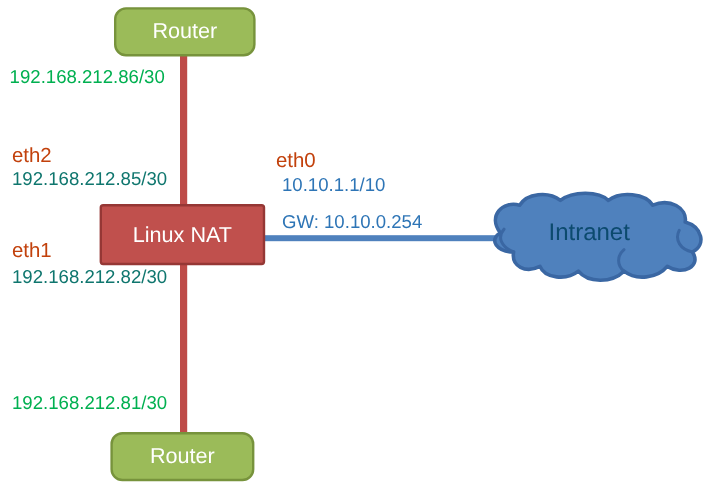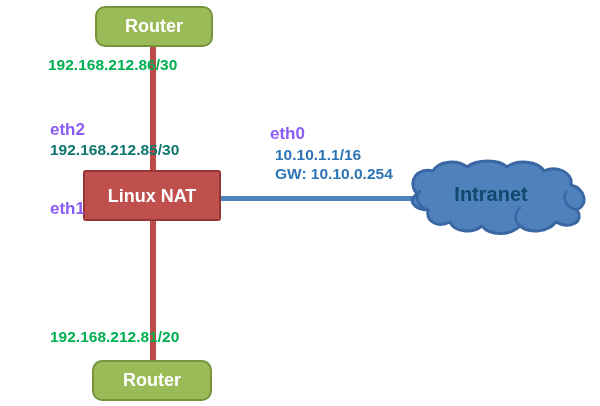--- a/index.html
+++ b/index.html
@@ -1,18 +1,18 @@
 <!DOCTYPE html>
 <html><head>
 <meta charset="utf-8">
 <style>
   html,body { margin:0; padding:0; background:#fff; }
   .stage {
     position:relative; width:600px; height:406px; background:#ffffff;
-    font-family:"Liberation Sans", sans-serif; overflow:hidden;font-weight:bold;
+    font-family:"Liberation Sans", sans-serif; overflow:hidden;
   }
   
   .link { position:absolute; }
   .link.red { background:#be4b48; }
   .link.blue { background:#4f81bd; }
   #link-top    { left:150px; top:46px;  width:6px;  height:126px; }
   #link-bottom { left:150px; top:220px; width:6px;  height:142px; }
   #link-intranet { left:220px; top:196px; width:202px; height:5px; }
 
   
@@ -26,31 +26,31 @@
   }
   #router-top { left:95px; top:6px; }
   #router-bottom { left:92px; top:360px; width:116px; }
   #nat-server {
     left:83px; top:170px; width:134px; height:47px;
     background:#c0504d; border:2.5px solid #953735; border-radius:3px;
     font-size:18px; line-height:24px; flex-direction:row;
   }
 
   
-  .label { position:absolute; white-space:nowrap; font-size:15.5px;margin-left:40px; }
+  .label { position:absolute; white-space:nowrap; font-size:15.5px; }
   .label.green { color:#00b050; }
   .label.red   { color:#0f766e; }
   .label.blue  { color:#2e75b6; }
-  .label.iface { color:#8b5cf6; font-size:17px; }
+  .label.iface { color:#c2410c; font-size:17px; }
   #ip-top     { left:8px;   top:56px;  }
   #eth2-name  { left:10px;  top:120px; }
   #eth2-ip    { left:10px;  top:141px; }
   #eth0-name  { left:230px; top:124px;text-align:center; }
   #eth0-ip    { left:235px; top:146px; }
-  #eth0-gw    { left:235px; top:165px; }
+  #eth0-gw    { left:235px; top:177px; }
   #eth1-name  { left:10px;  top:199px; }
   #eth1-ip    { left:10px;  top:223px; }
   #ip-bottom  { left:10px;  top:328px; }
 
   
   #cloud-wrap { position:absolute; left:399px; top:158px; width:198px; height:80px; }
   #cloud-wrap svg { display:block; width:198px; height:80px; }
   #cloud-label {
     position:absolute; left:0; top:0; width:198px; height:80px;
     display:flex; align-items:center; justify-content:center;
@@ -89,20 +89,21 @@
     </svg>
     <div id="cloud-label">Intranet</div>
   </div>
 
   <div class="label green" id="ip-top">192.168.212.86/30</div>
 
   <div class="label iface" id="eth2-name">eth2</div>
   <div class="label red" id="eth2-ip">192.168.212.85/30</div>
 
   <div class="label iface" id="eth0-name">eth0</div>
-  <div class="label blue" id="eth0-ip">10.10.1.1/16</div>
+  <div class="label blue" id="eth0-ip">10.10.1.1/10</div>
   <div class="label blue" id="eth0-gw">GW: 10.10.0.254</div>
 
   <div class="label iface" id="eth1-name">eth1</div>
+  <div class="label red" id="eth1-ip">192.168.212.82/30</div>
 
-  <div class="label green" id="ip-bottom">192.168.212.81/20</div>
+  <div class="label green" id="ip-bottom">192.168.212.81/30</div>
 
 </div>
 
 </body></html>

